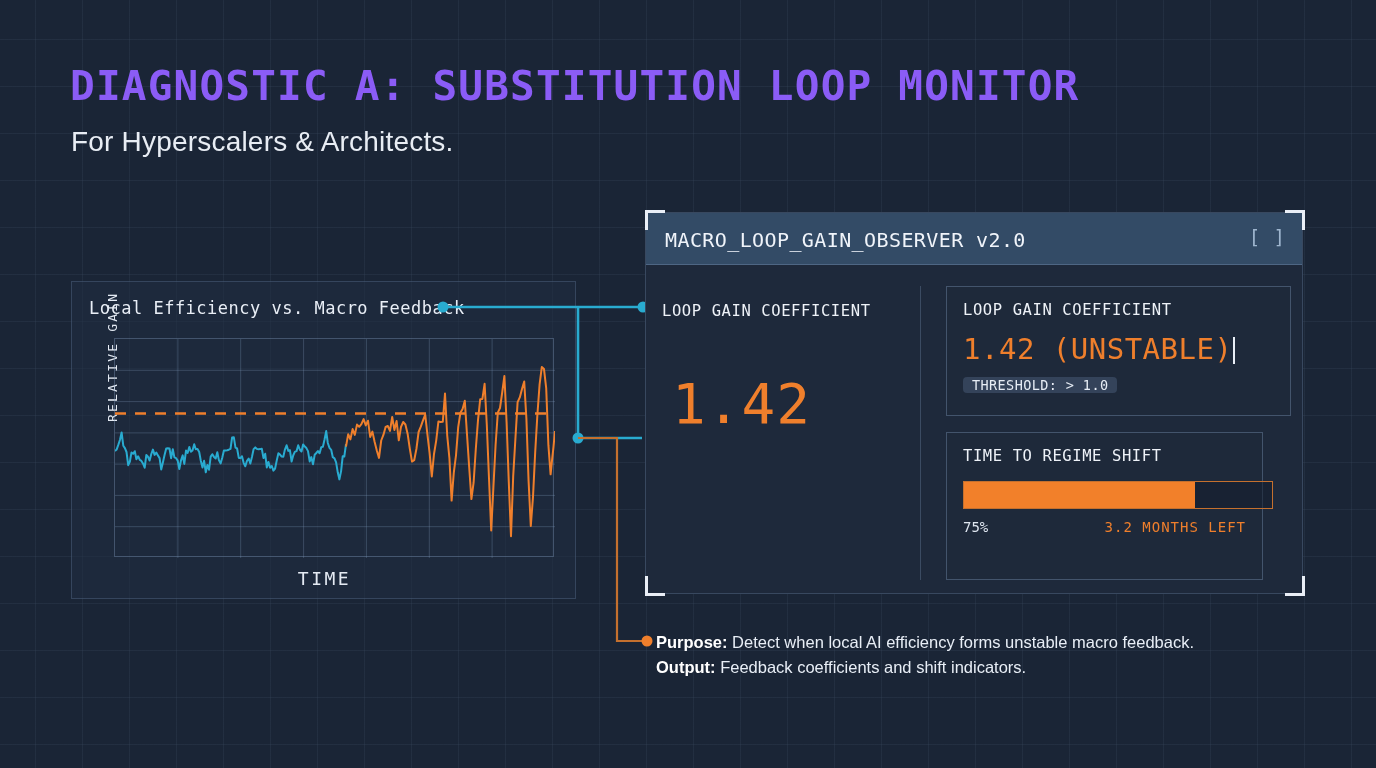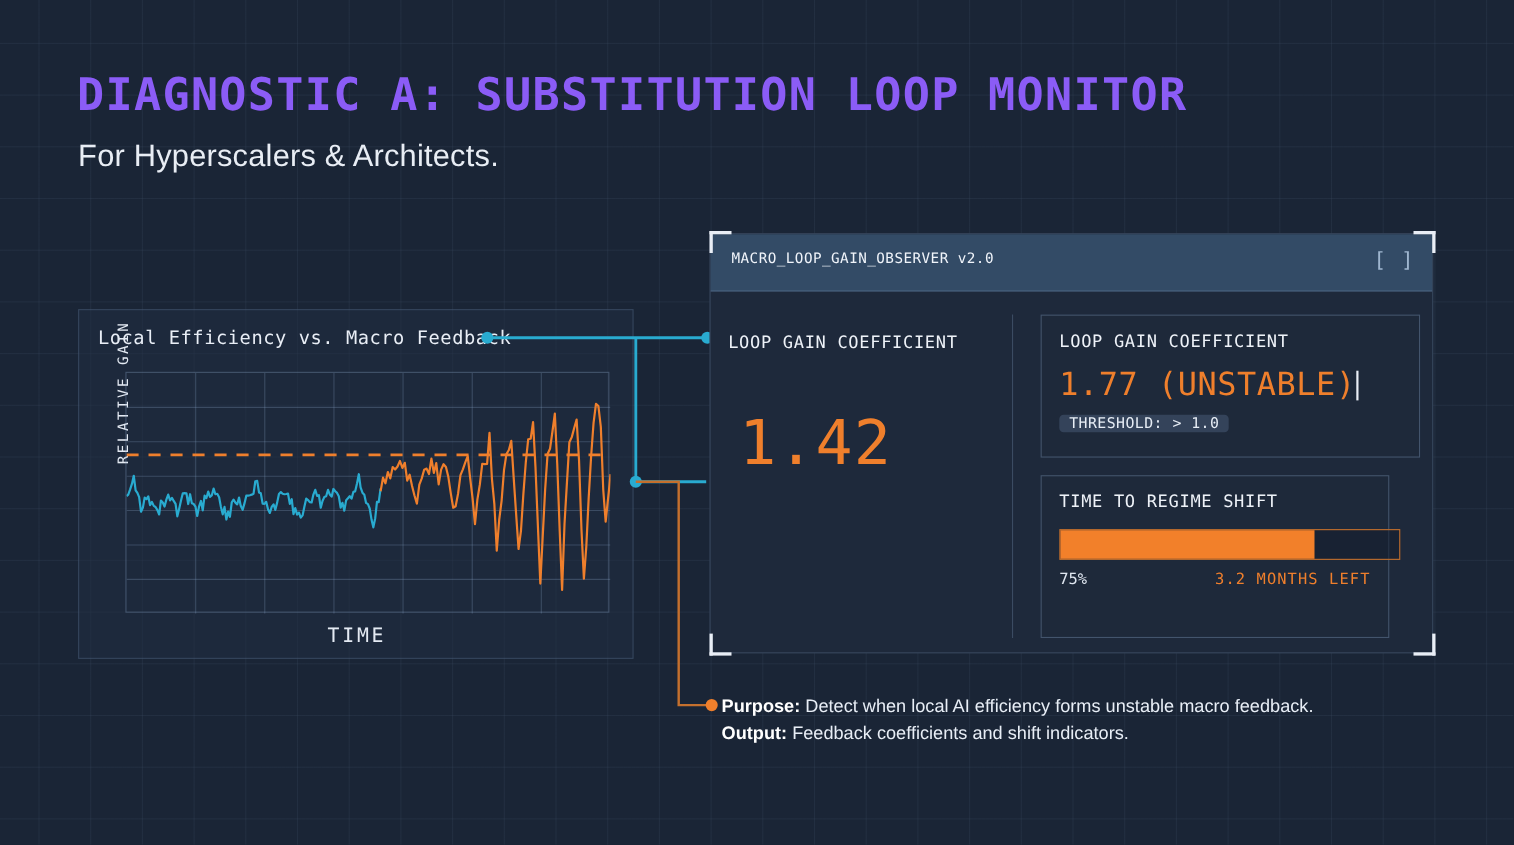--- a/index.html
+++ b/index.html
@@ -64,21 +64,21 @@
     position:absolute; left:645px; top:212px; width:658px; height:382px;
     background:#1e293b;
     border:1px solid rgba(120,145,180,.30);
   }
   #panel-header{
     position:absolute; left:0; top:0; width:100%; height:52px;
     background:#334b66; border-bottom:1px solid rgba(130,155,190,.35);
   }
   #panel-header-title{
     position:absolute; left:19px; top:15px;
-    font-size:13px; color:#f0f4fa; letter-spacing:.4px;
+    font-size:20px; color:#f0f4fa; letter-spacing:.4px;
   }
   #window-ctrl{
     position:absolute; right:16px; top:13px;
     font-size:19px; color:#9fb6cf; letter-spacing:1px;
   }
   
   .bracket{ position:absolute; width:20px; height:20px; border:3px solid #e9eef6; }
   #bk-tl{ left:645px; top:210px; border-right:0; border-bottom:0; }
   #bk-tr{ left:1285px; top:210px; border-left:0; border-bottom:0; }
   #bk-bl{ left:645px; top:576px; border-right:0; border-top:0; }
@@ -215,21 +215,21 @@
       <div id="window-ctrl">[ ]</div>
     </div>
 
     <div id="value-block">
       <div id="value-label">LOOP GAIN COEFFICIENT</div>
       <div id="value-big">1.42</div>
     </div>
 
     <div class="card" id="card-gain">
       <div class="card-label">LOOP GAIN COEFFICIENT</div>
-      <div id="gain-readout"><span>1.77 (UNSTABLE)</span><span id="caret"></span></div>
+      <div id="gain-readout"><span>1.42 (UNSTABLE)</span><span id="caret"></span></div>
       <div id="threshold-badge">THRESHOLD: &gt; 1.0</div>
     </div>
 
     <div class="card" id="card-time">
       <div class="card-label">TIME TO REGIME SHIFT</div>
       <div id="progress-track">
         <div id="progress-fill" style="width: 75%;"></div>
       </div>
       <div id="pct-label">75%</div>
       <div id="months-label">3.2 MONTHS LEFT</div>

